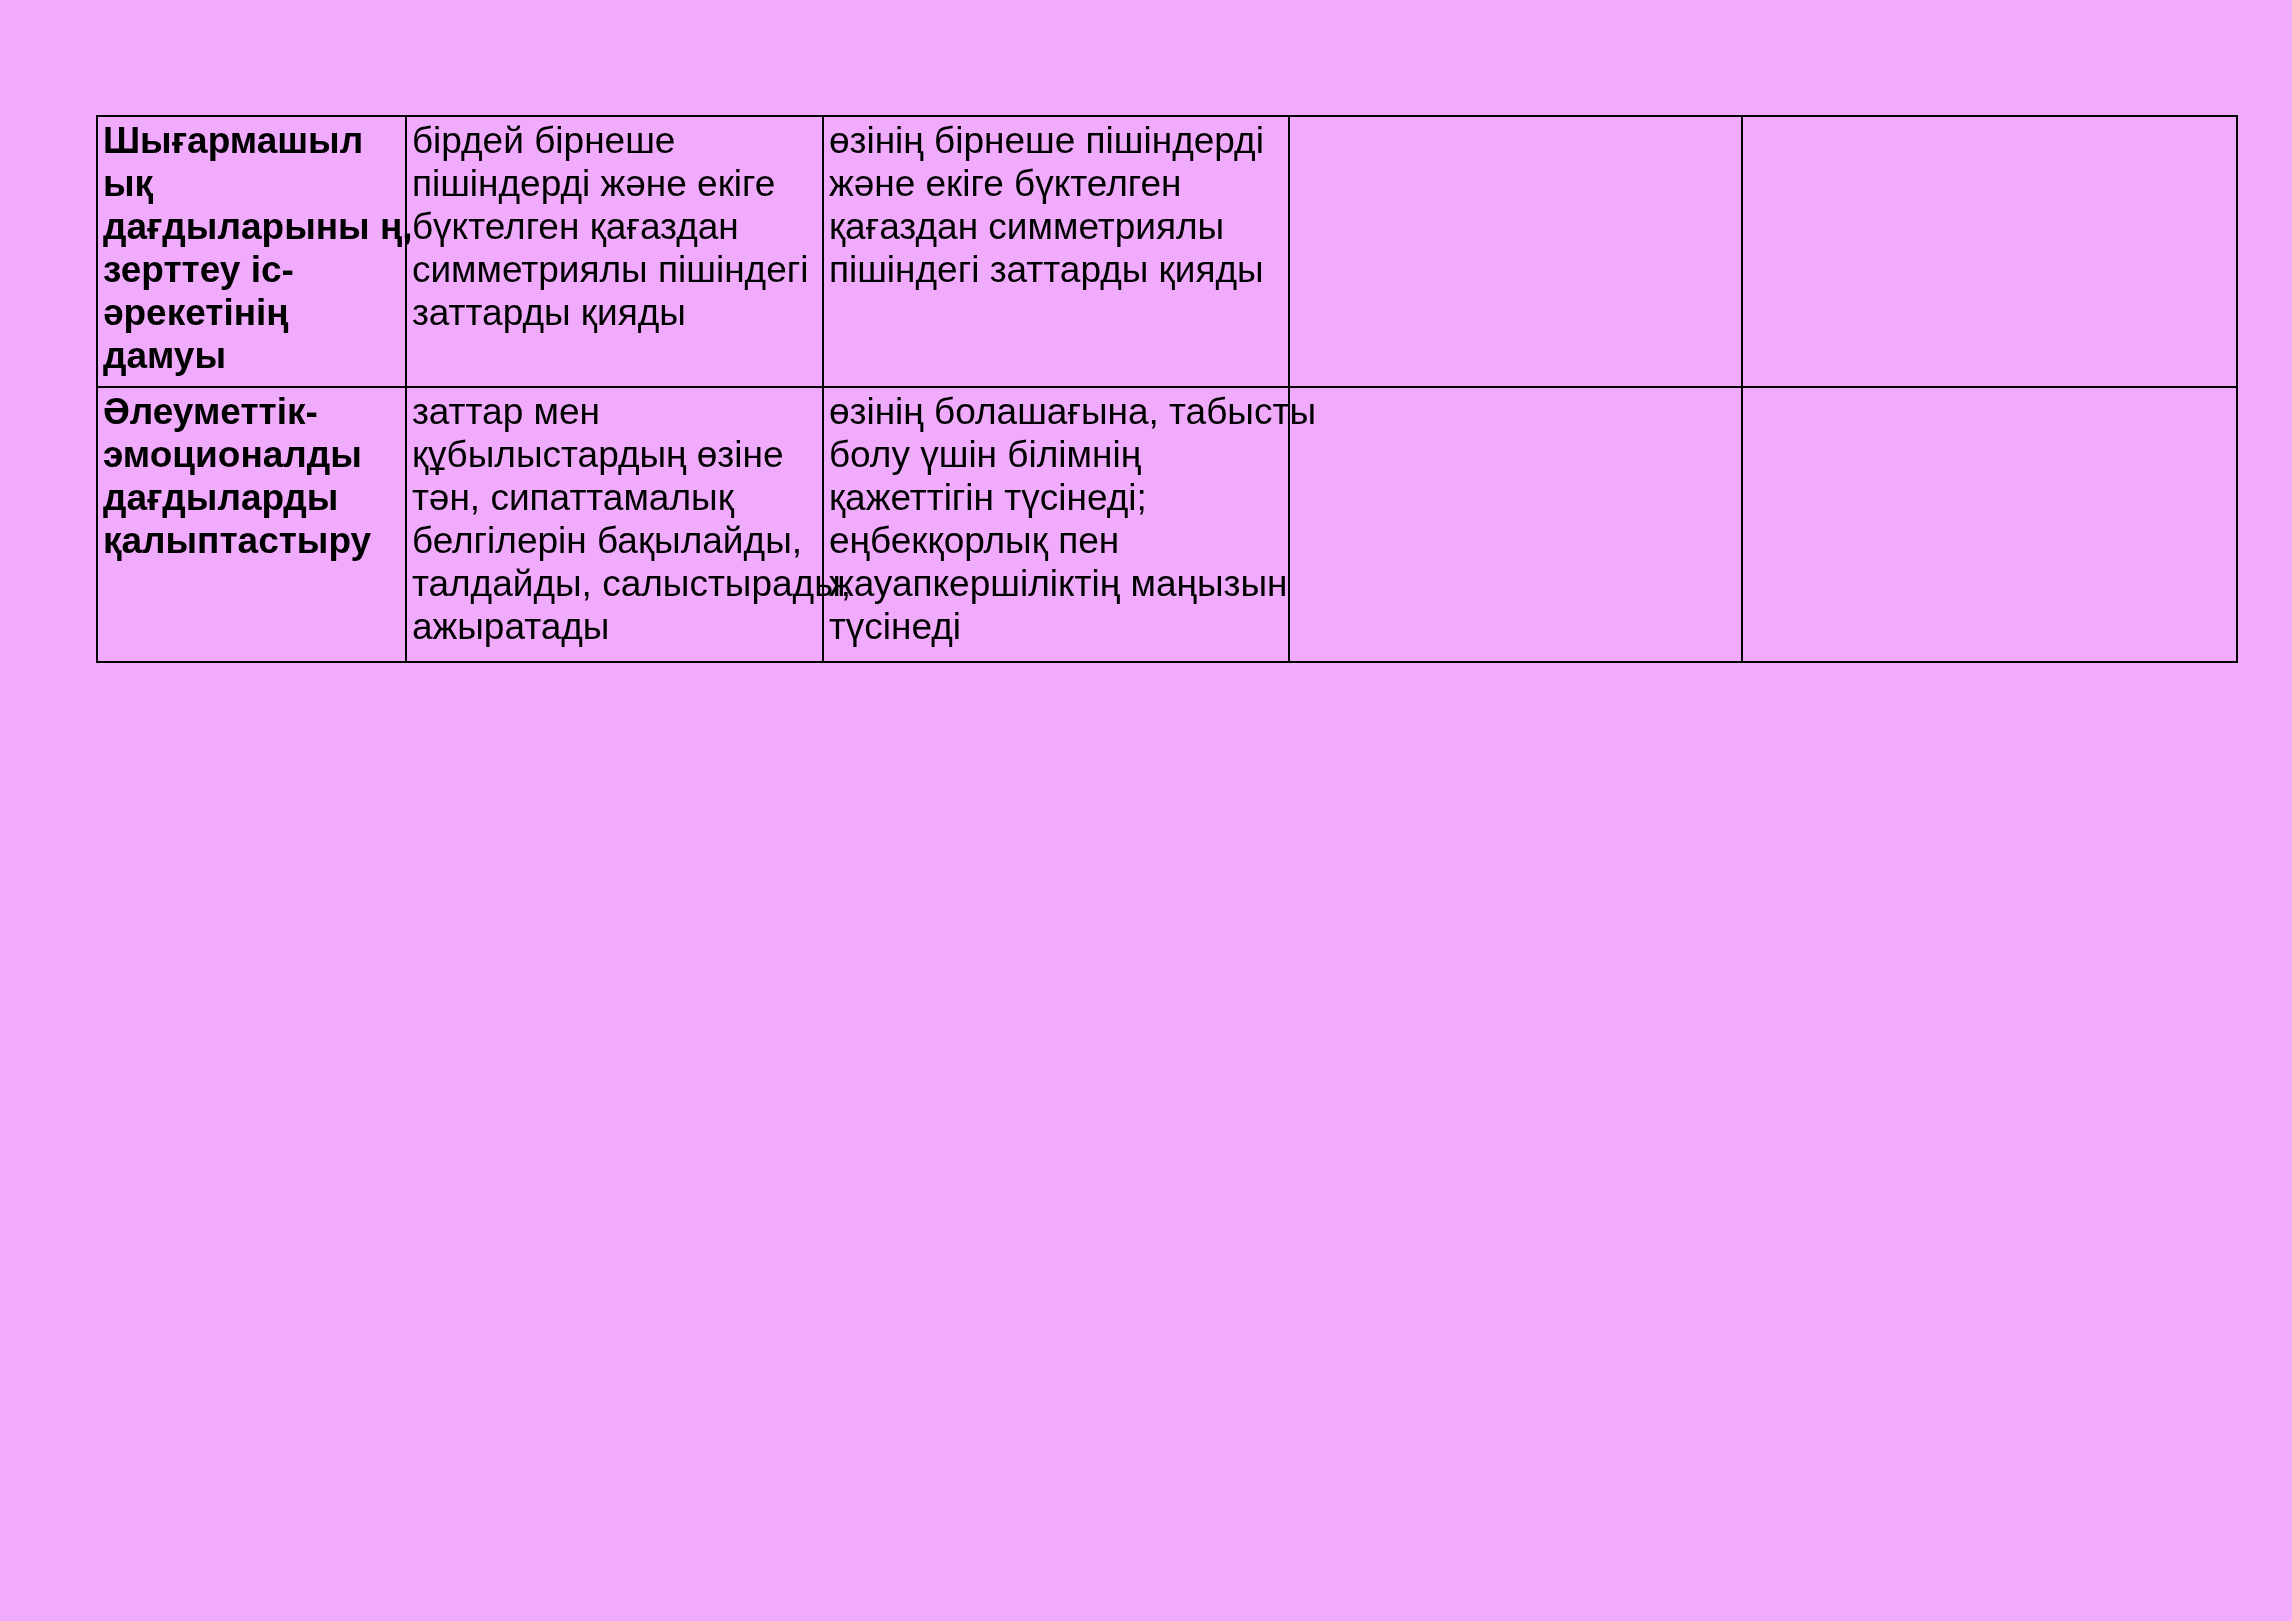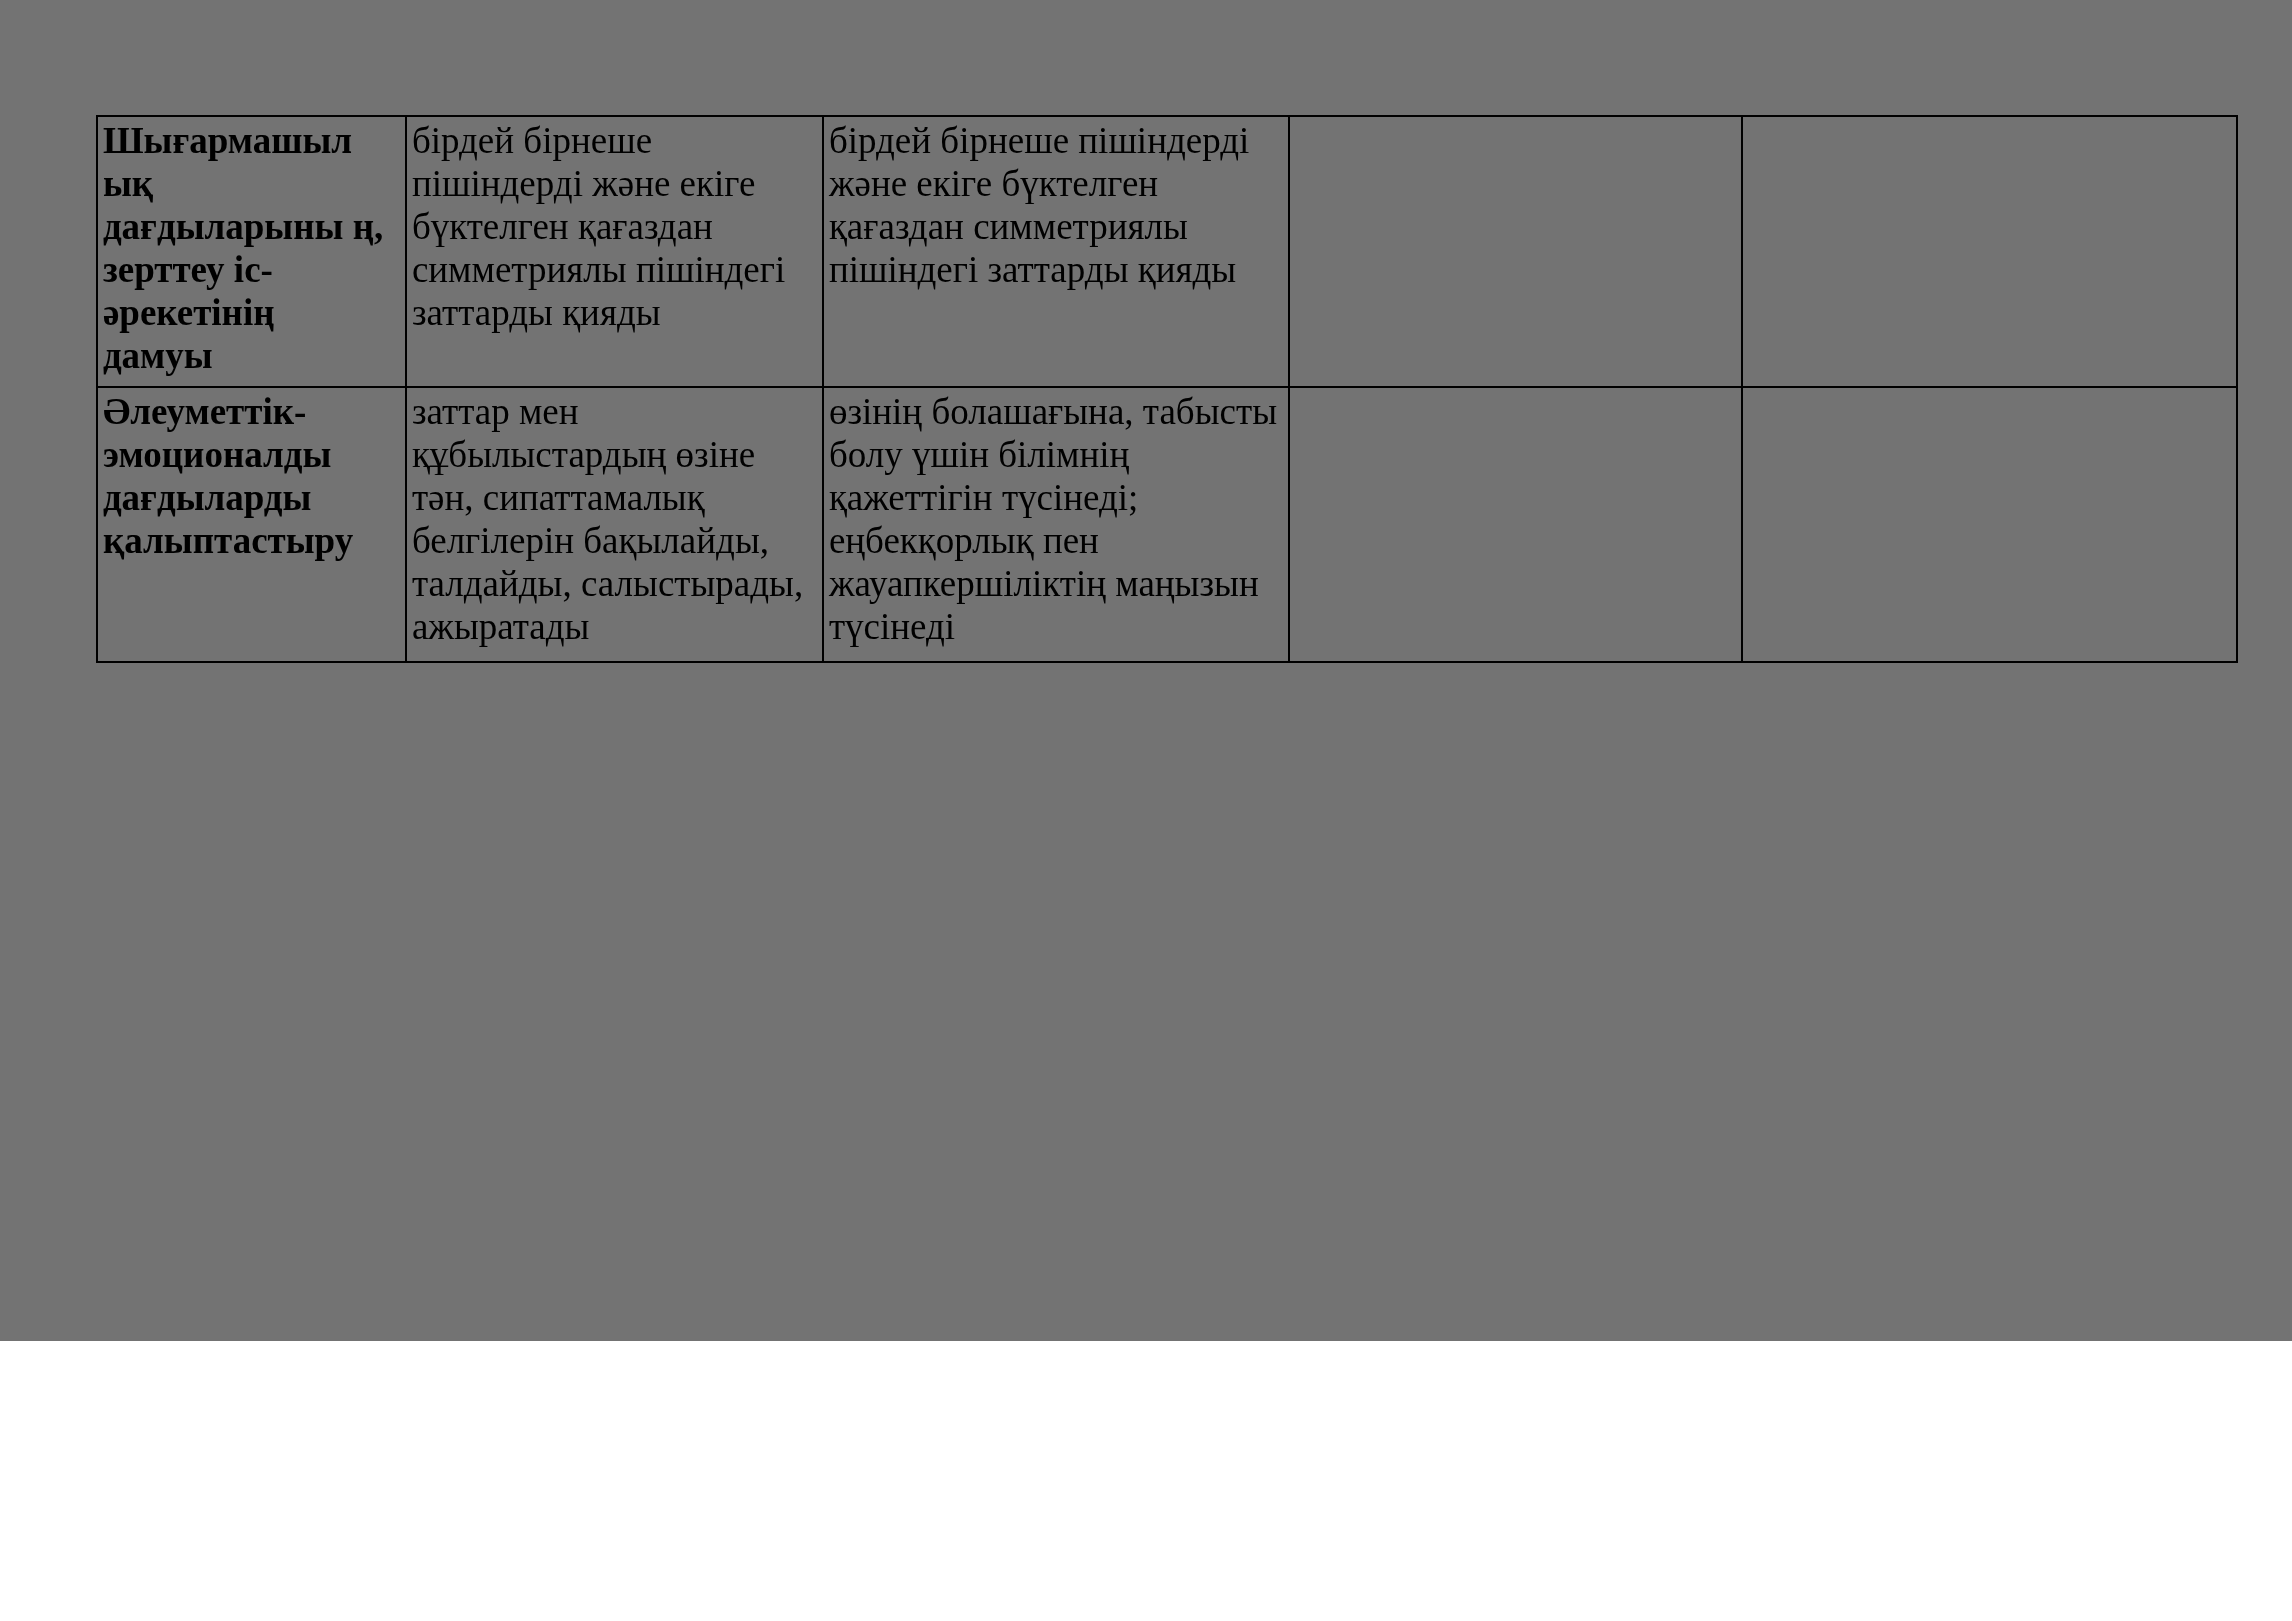--- a/index.html
+++ b/index.html
@@ -3,23 +3,23 @@
 <meta charset="utf-8">
 <style>
   html, body {
     margin: 0;
     padding: 0;
     background: #ffffff;
   }
   .page {
     position: relative;
     width: 2293px;
-    height: 1341px;
-    background: #737373;
-    font-family: Liberation Serif, serif;
+    height: 1621px;
+    background: #f0abfc;
+    font-family: Liberation Sans, sans-serif;
     color: #000000;
   }
   table.skills {
     position: absolute;
     left: 96px;
     top: 115px;
     border-collapse: collapse;
     table-layout: fixed;
     width: 2139px;
   }
@@ -64,21 +64,21 @@
 ық
 дағдыларыны ң,
 зерттеу іс-
 әрекетінің
 дамуы</td>
         <td>бірдей бірнеше
 пішіндерді және екіге
 бүктелген қағаздан
 симметриялы пішіндегі
 заттарды қияды</td>
-        <td>бірдей бірнеше пішіндерді
+        <td>өзінің бірнеше пішіндерді
 және екіге бүктелген
 қағаздан симметриялы
 пішіндегі заттарды қияды</td>
         <td></td>
         <td></td>
       </tr>
       <tr class="row-2">
         <td class="heading">Әлеуметтік-
 эмоционалды
 дағдыларды

